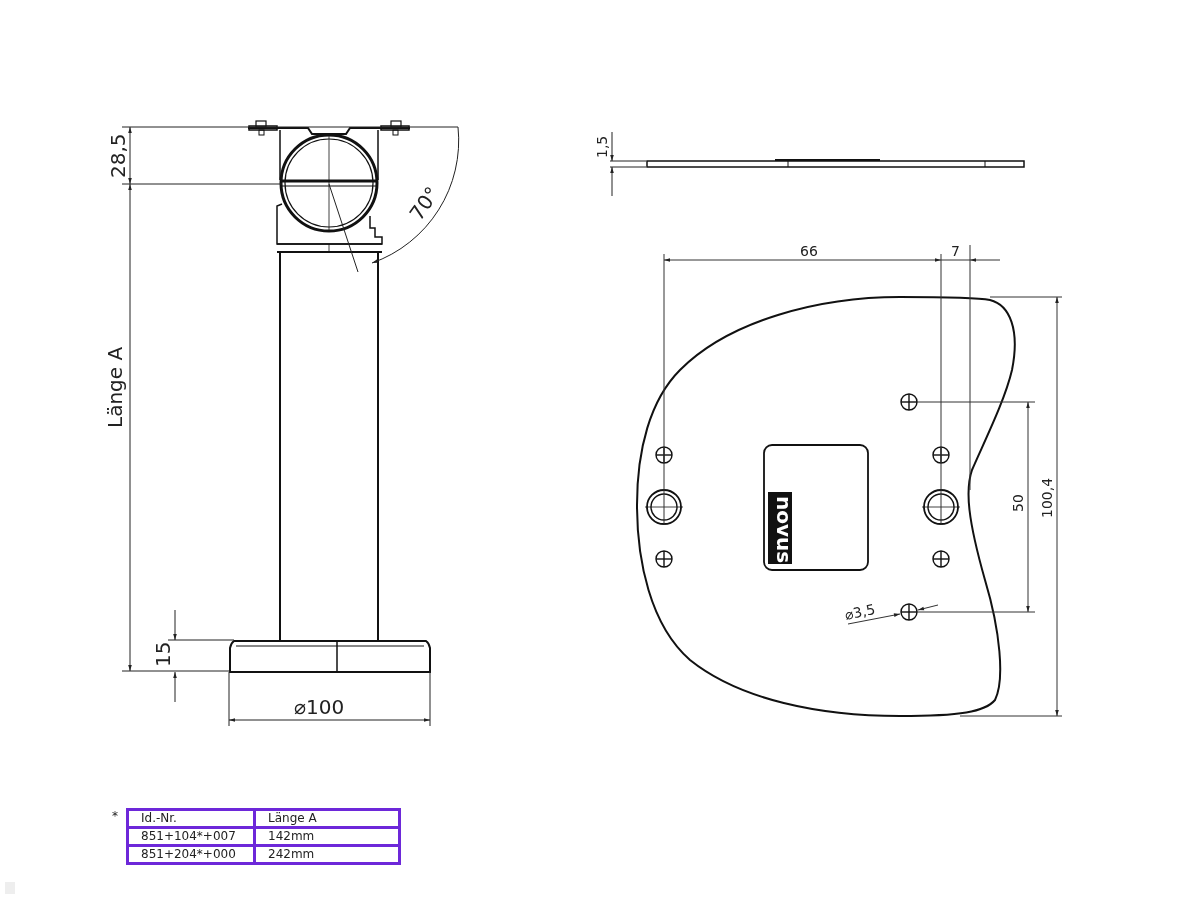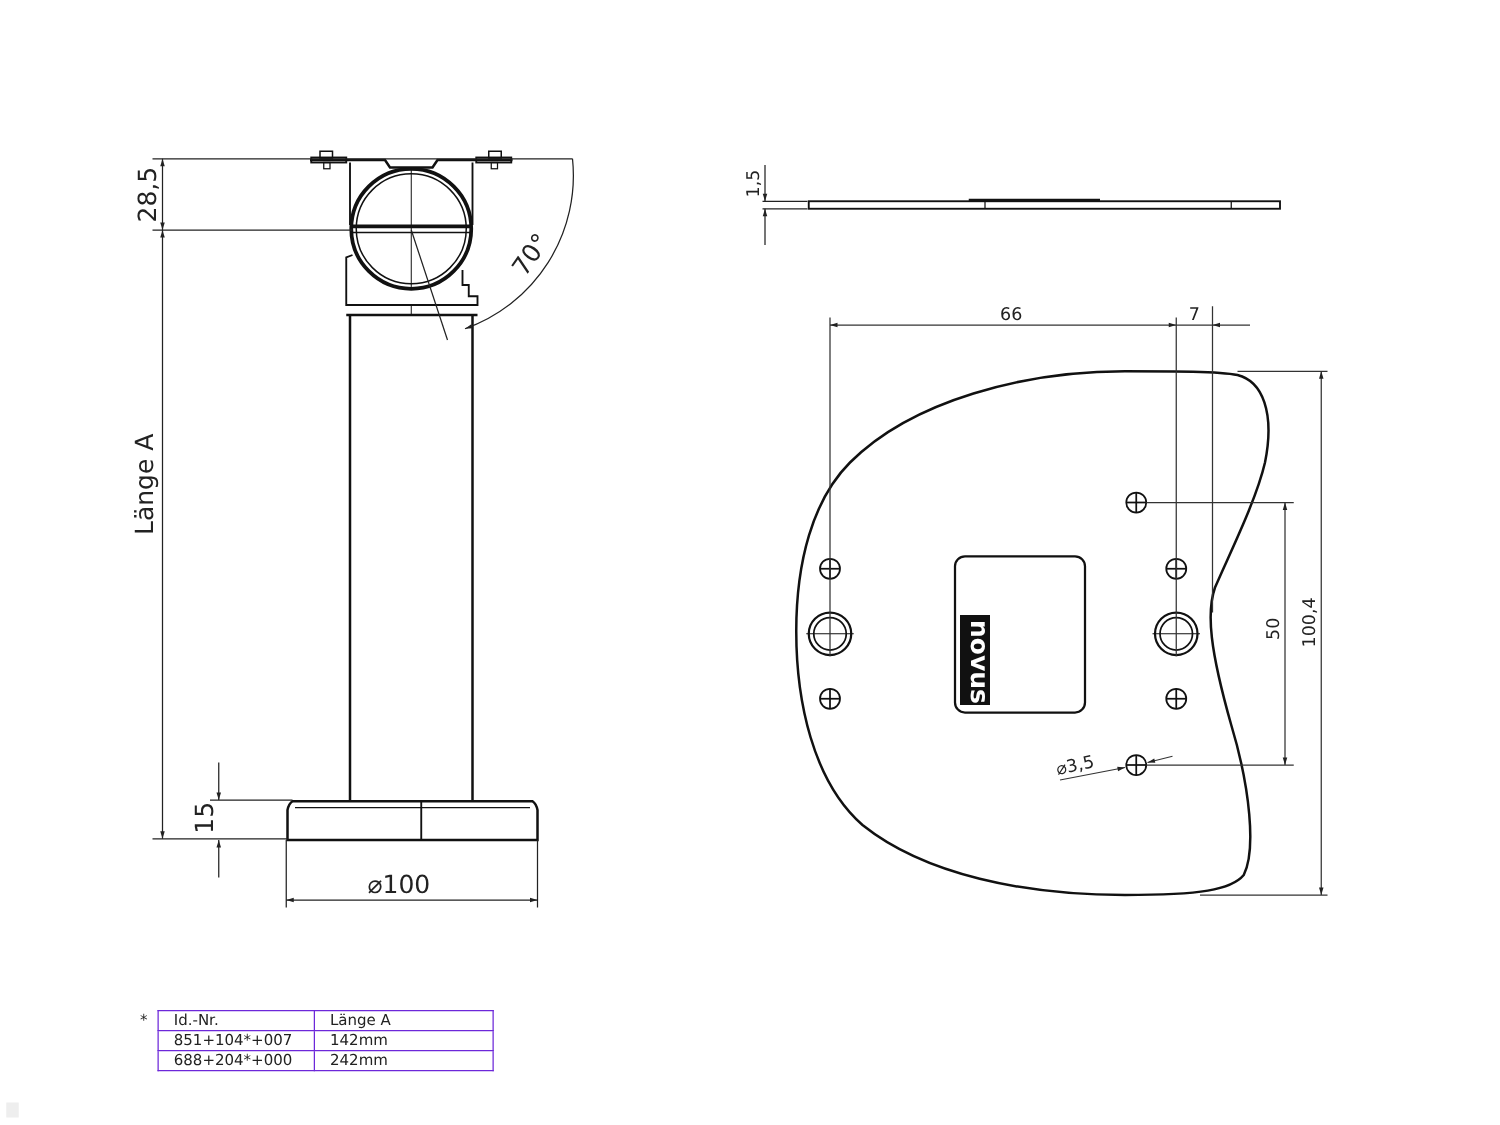--- a/index.html
+++ b/index.html
@@ -3,21 +3,21 @@
   <meta charset="utf-8">
   <style>
     html, body { margin: 0; padding: 0; background: #ffffff; }
     body { width: 1200px; height: 900px; position: relative; overflow: hidden;
            font-family: "DejaVu Sans", sans-serif; color: #111; }
     svg#drawing { position: absolute; left: 0; top: 0; }
     .dim-text { font-family: "DejaVu Sans", sans-serif; fill: #222; }
     .parts-table { position: absolute; left: 126px; top: 808px;
                    border-collapse: collapse; font-family: "DejaVu Sans", sans-serif;
                    font-size: 12px; color: #222; }
-    .parts-table td { border: 1px solid #6d28d9; padding: 0 0 0 12px; height: 15px; line-height: 15px; }
+    .parts-table td { border: 3px solid #6d28d9; padding: 0 0 0 12px; height: 15px; line-height: 15px; }
     .parts-table td.c1 { width: 112px; }
     .parts-table td.c2 { width: 130px; }
     .table-star { position: absolute; left: 112px; top: 809px; font-size: 12px;
                   font-family: "DejaVu Sans", sans-serif; color: #222; }
     .corner-mark { position: absolute; left: 5px; top: 882px; width: 10px; height: 12px;
                    background: #eee; }
   </style>
 </head>
 <body>
 
@@ -171,18 +171,18 @@
   <tbody>
       <tr>
     <td class="c1">Id.-Nr.</td>
     <td class="c2">Länge  A</td>
   </tr>
   <tr>
     <td class="c1">851+104*+007</td>
     <td class="c2">142mm</td>
   </tr>
   <tr>
-    <td class="c1">688+204*+000</td>
+    <td class="c1">851+204*+000</td>
     <td class="c2">242mm</td>
   </tr>
 </tbody>
   </table>
 <div class="corner-mark"></div>
 
 </body></html>

